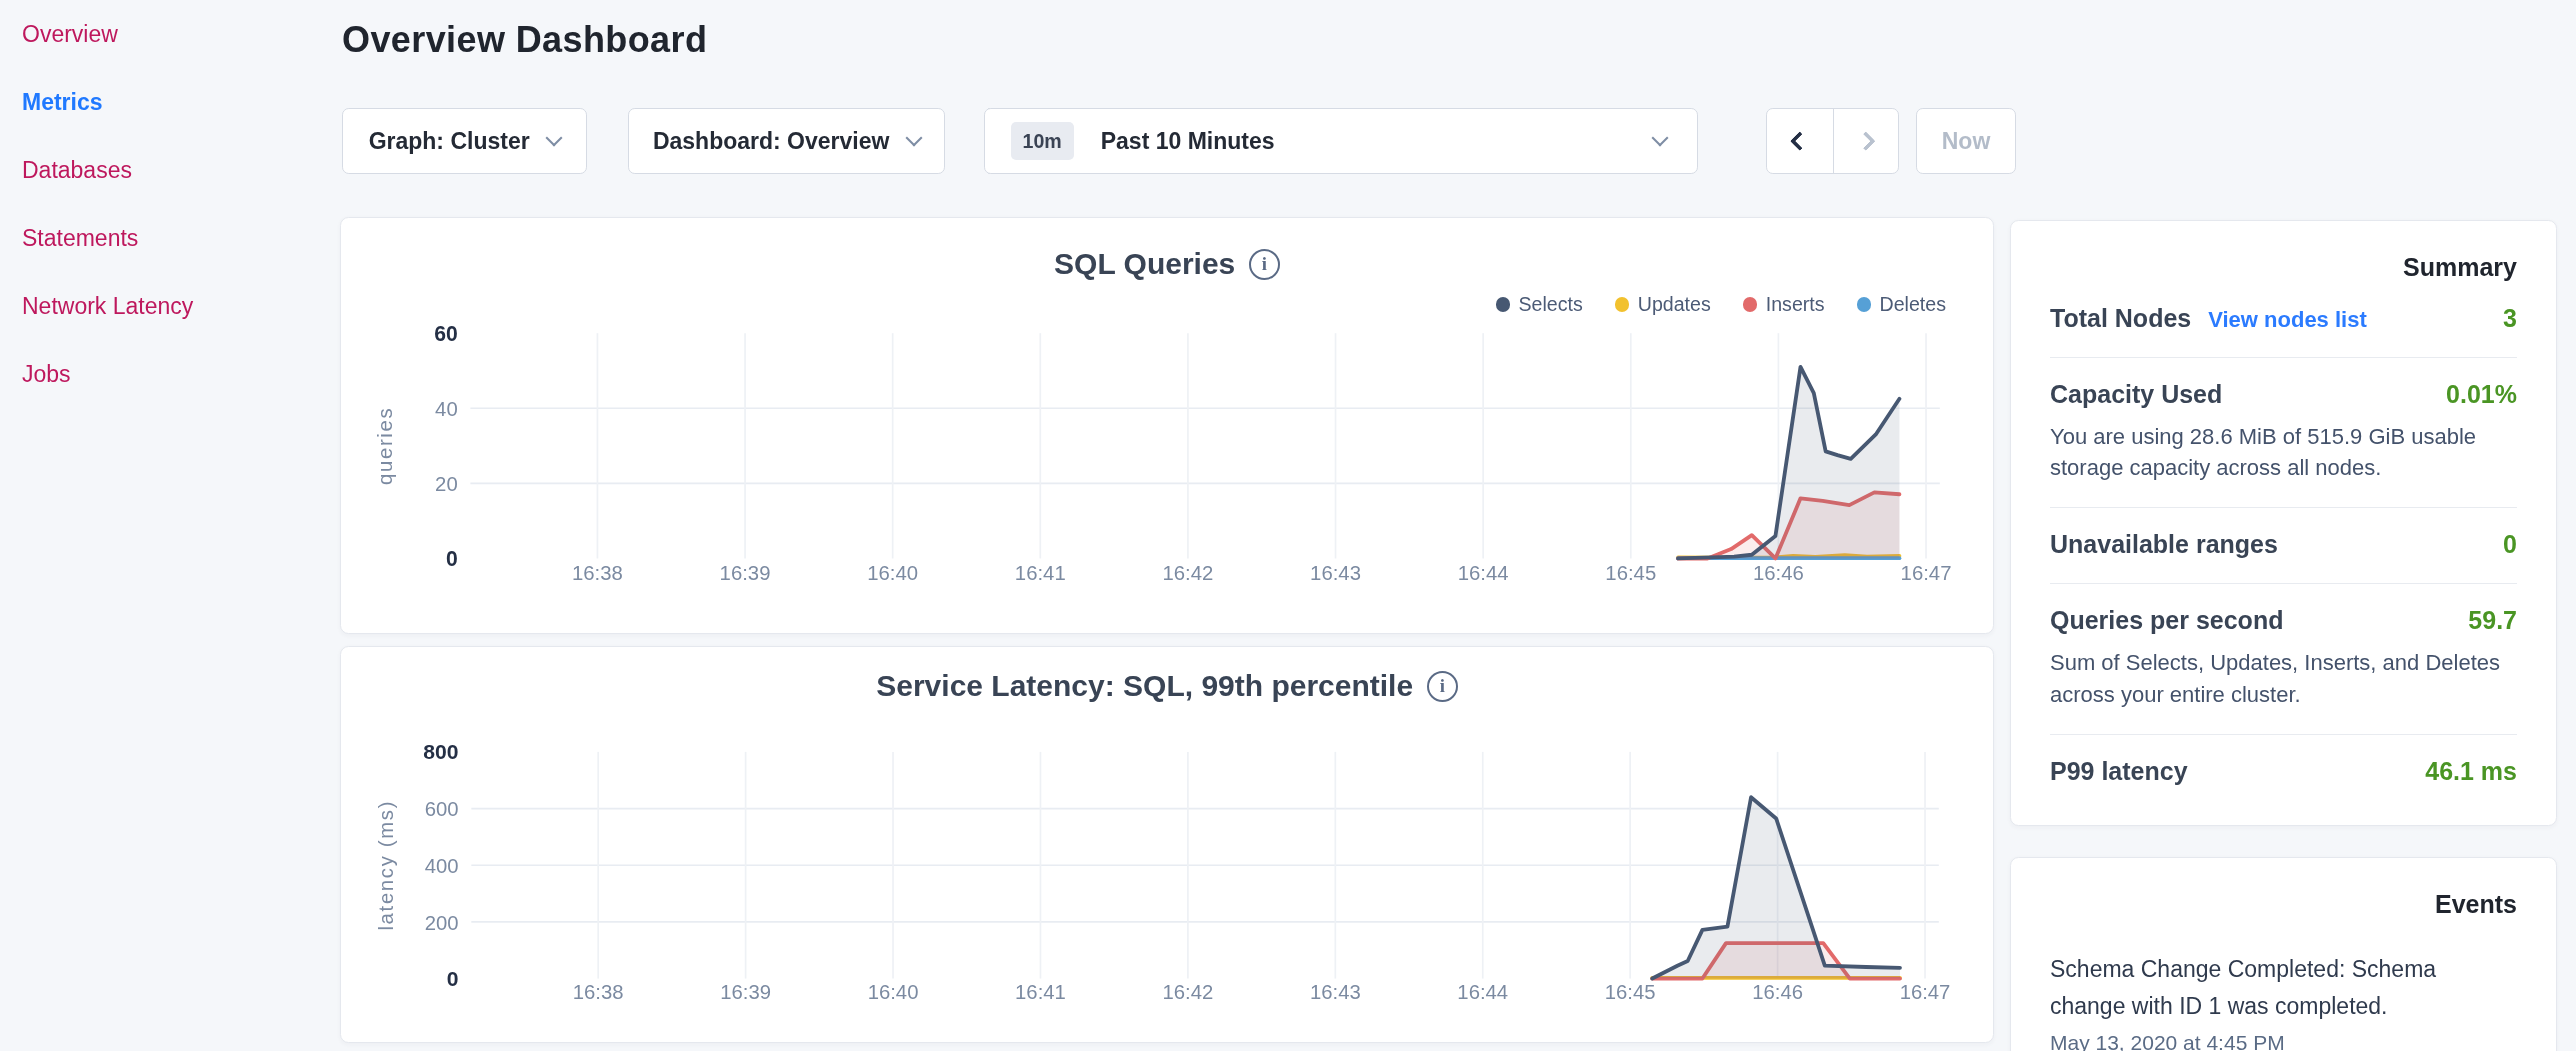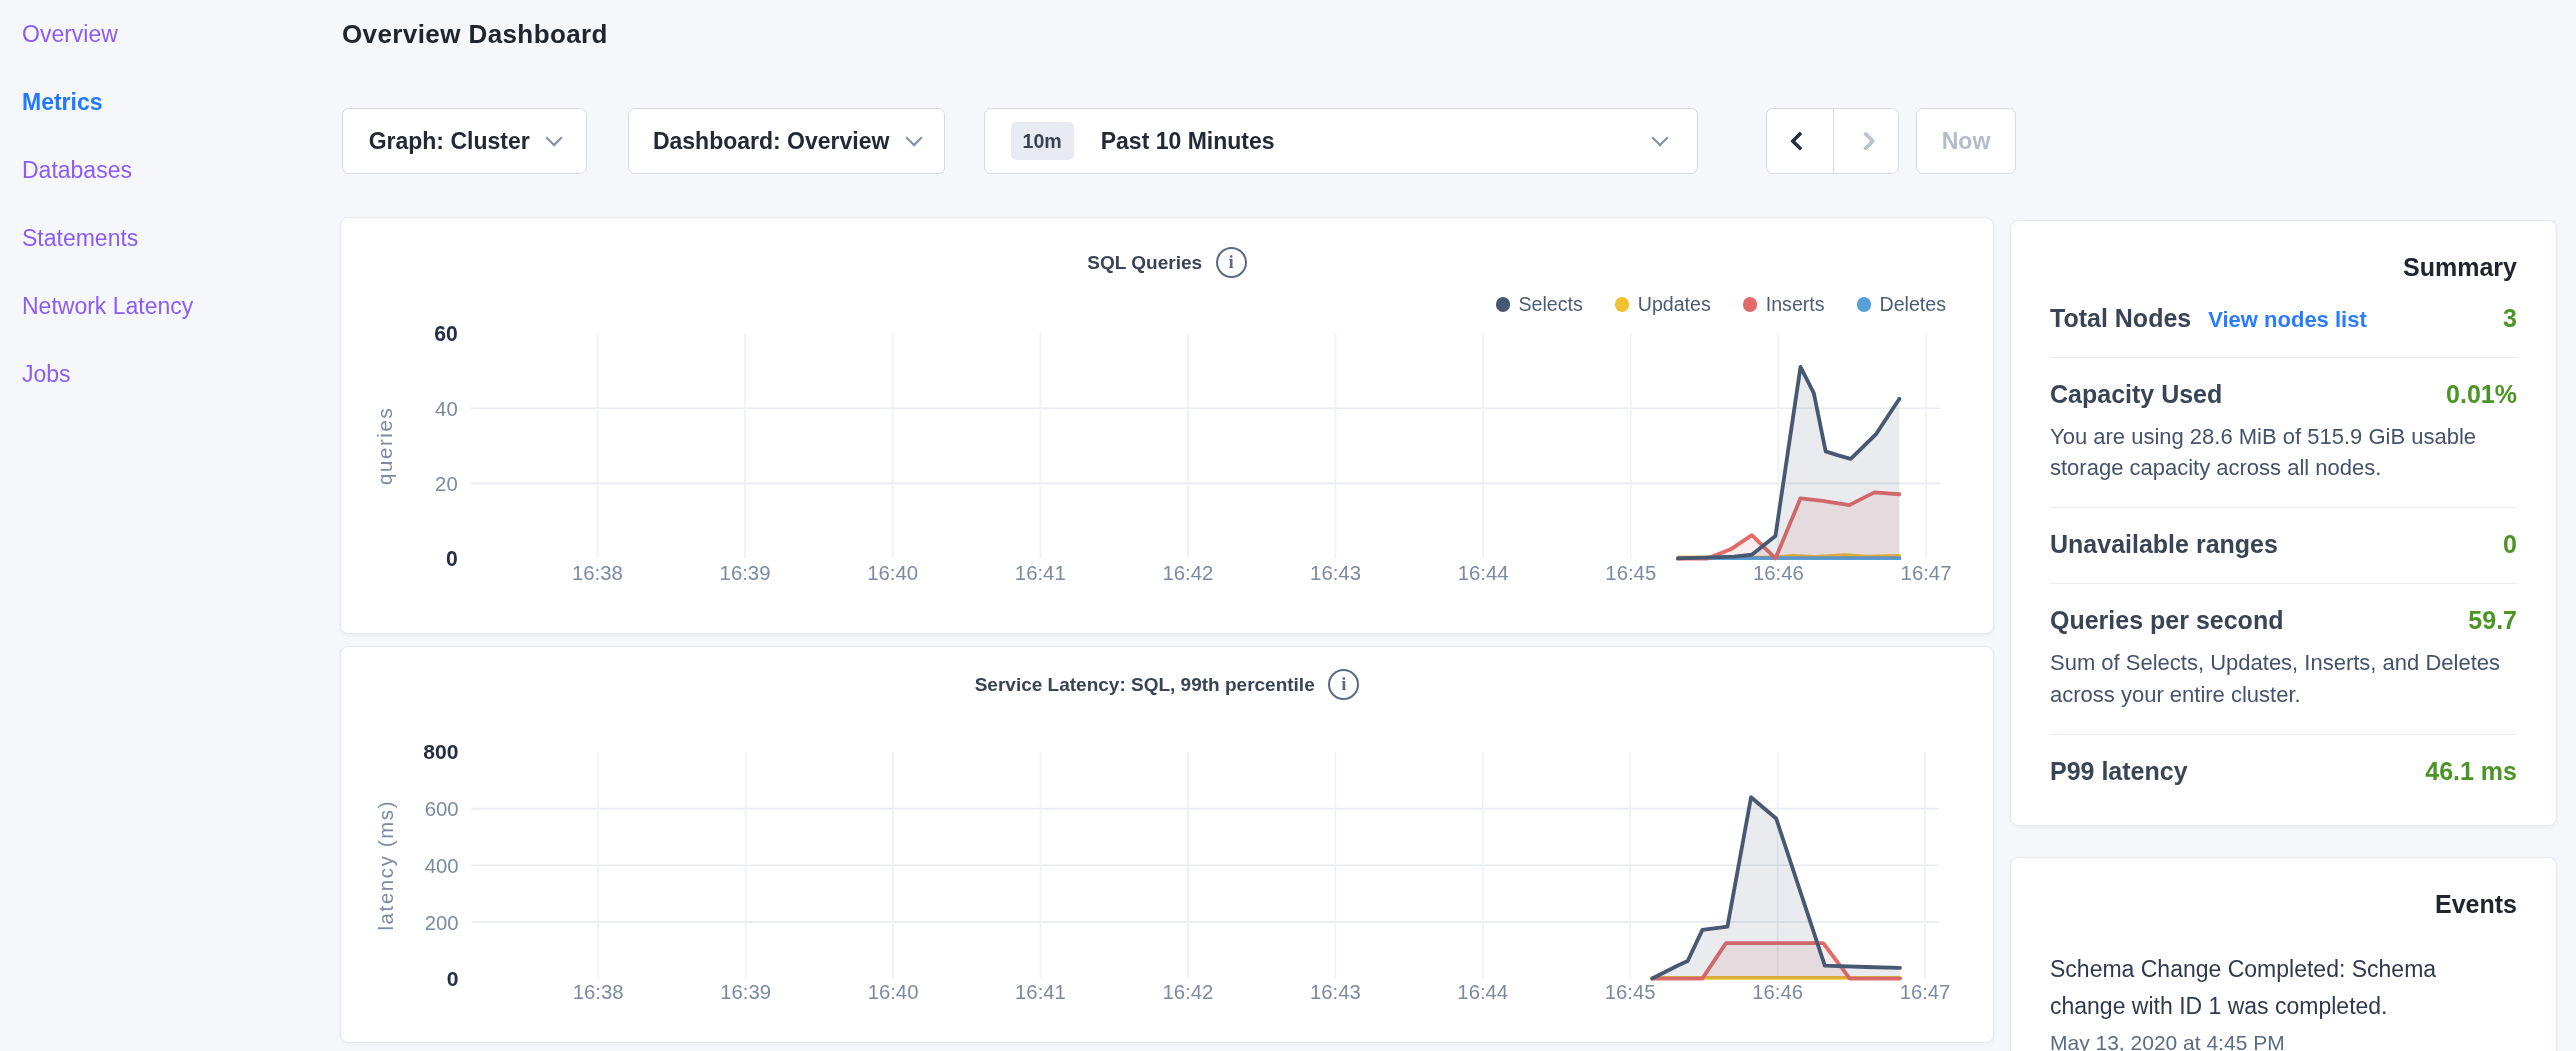--- a/index.html
+++ b/index.html
@@ -7,27 +7,27 @@
   body {
     font-family:"Liberation Sans", sans-serif;
     background:#f5f7fa;
     color:#242a35;
     position:relative;
   }
   
   .sidebar { position:absolute; left:0; top:0; width:340px; height:1051px; }
   .side-item {
     height:68px; display:flex; align-items:center; padding-left:22px;
-    font-size:23px; color:#8b5cf6; cursor:pointer;
+    font-size:23px; color:#be185d; cursor:pointer;
   }
   .side-item.active { color:#2079ff; font-weight:700; }
   
   .page-title {
     position:absolute; left:342px; top:18.7px;
-    font-size:26px; font-weight:600; color:#20252e; letter-spacing:0.4px;
+    font-size:36px; font-weight:600; color:#20252e; letter-spacing:0.4px;
   }
   
   .btn {
     position:absolute; top:108px; height:66px; background:#fff;
     border:1.7px solid #d6dbe4; border-radius:6.8px;
     display:flex; align-items:center; justify-content:center;
     font-size:23px; font-weight:700; color:#242a35; cursor:pointer;
   }
   .chev { display:inline-block; width:12px; height:12px;
     border-right:2.6px solid #7e8da4; border-bottom:2.6px solid #7e8da4;
@@ -55,21 +55,21 @@
     box-shadow:0 1.7px 4.3px rgba(40,50,70,0.04);
   }
   .card-sql { left:340px; top:217px;  width:1654px; height:417px; }
   .card-lat { left:340px; top:646px;  width:1654px; height:397px; }
   .card-summary { left:2010px; top:220px;  width:547px; height:606px; }
   .card-events  { left:2010px; top:857px; width:547px; height:255px; }
   
   .chart-title-row { position:absolute; left:0; right:0; display:flex; align-items:center; justify-content:center; }
   .card-sql .chart-title-row { top:29px; }
   .card-lat .chart-title-row { top:22px; }
-  .chart-title { font-size:19px; font-weight:700; color:#394455; }
+  .chart-title { font-size:30px; font-weight:700; color:#394455; }
   .info-icon {
     width:31px; height:31px; border:2.6px solid #5a6a85; border-radius:50%;
     color:#5a6a85; font-size:18.7px; font-weight:700; line-height:25.5px; text-align:center;
     margin-left:13.6px; cursor:pointer; font-family:"Liberation Serif", serif;
   }
   .chart-legend { position:absolute; right:47px; display:flex; gap:32px; }
   .card-sql .chart-legend { top:75px; }
   .card-lat .chart-legend { top:68px; }
   .legend-item { display:flex; align-items:center; gap:8.5px; font-size:19.6px; color:#4c5b76; }
   .legend-dot { width:14.5px; height:14.5px; border-radius:50%; display:inline-block; }

